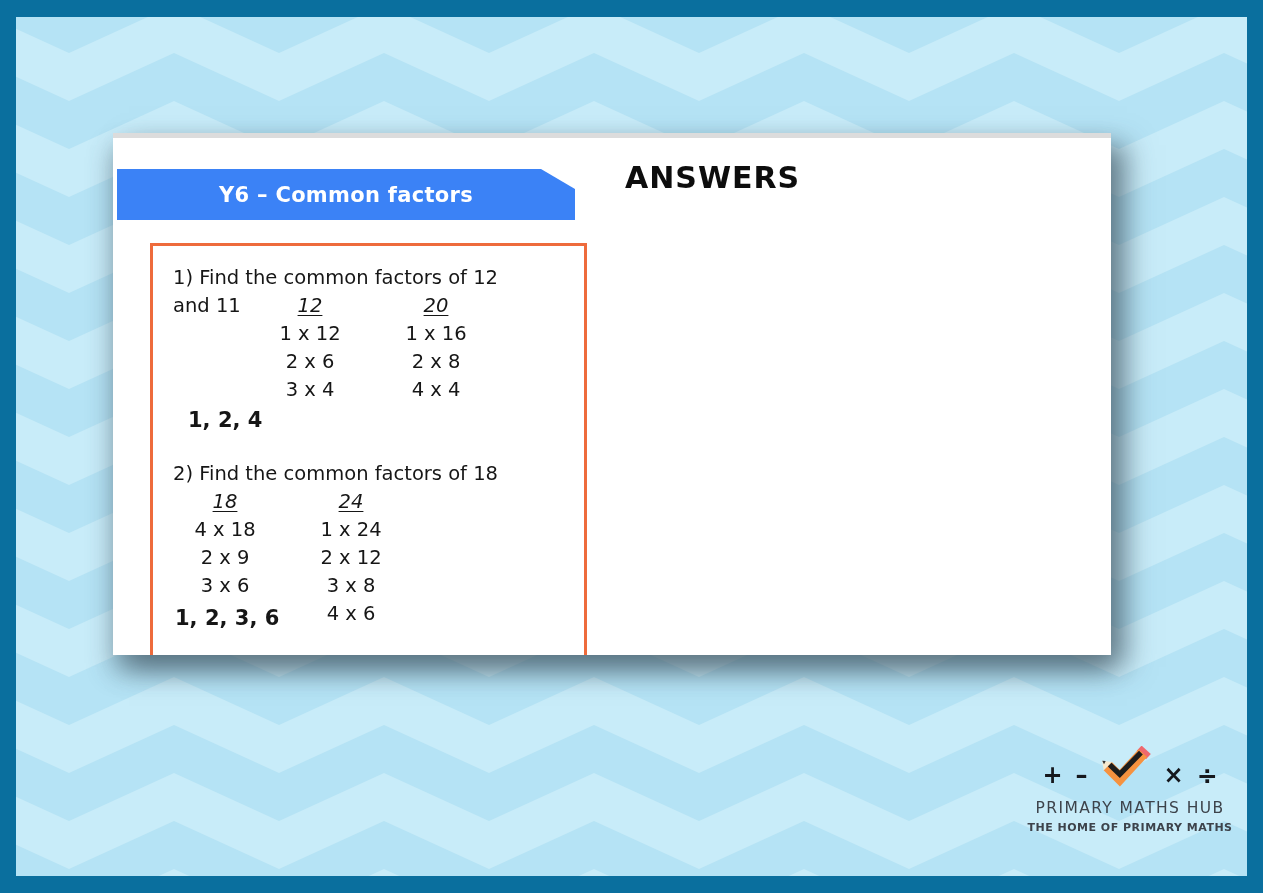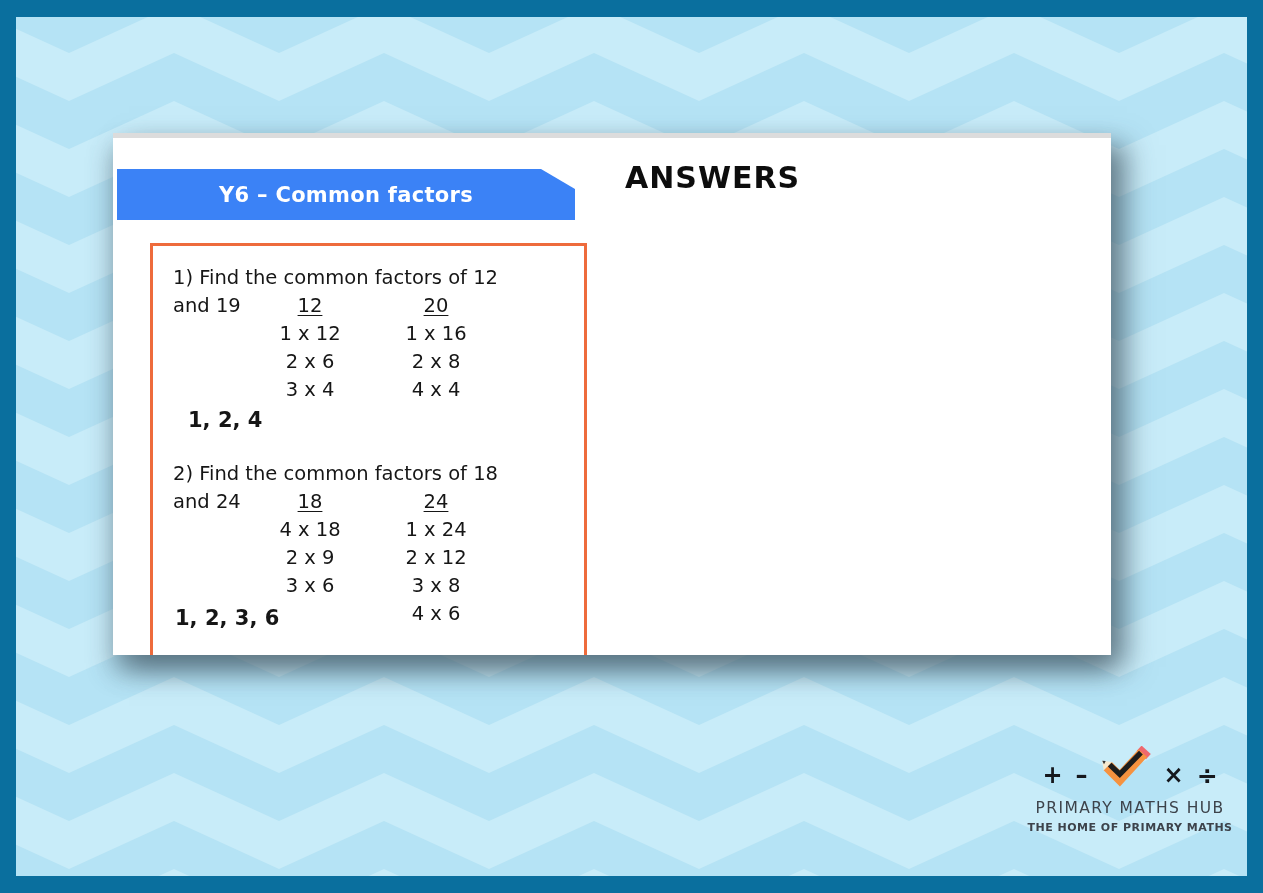--- a/index.html
+++ b/index.html
@@ -45,21 +45,21 @@
     position:absolute; left:37px; top:105px; width:437px; height:600px;
     border:3px solid #ee6b3c; box-sizing:border-box;
     padding-top:18px;
     color:#161616; font-size:19.5px; line-height:28px;
   }
   .q-line1 { margin-left:20px; white-space:nowrap; }
   .q-row   { display:flex; margin-left:20px; }
   .q-label { width:85px; }
   .q-col   { width:104px; text-align:center; }
   .q-col + .q-col { margin-left:22px; }
-  .col-header span { text-decoration:underline; text-underline-offset:3px; }
+  .col-header span { text-decoration:underline; text-underline-offset:3px;font-style:italic; }
   .q-answer {
     font-weight:bold; font-size:21px; margin-left:35px; margin-top:2px;
   }
   .question + .question { margin-top:26px; }
   .question.q2 .q-answer { margin-left:22px; margin-top:-24px; }
 
   
   .logo {
     position:absolute; left:1016px; top:752px; width:228px;
     text-align:center; color:#3d434b;
@@ -101,41 +101,40 @@
     <span class="banner-label">Y6 – Common factors</span>
   </div>
 
   <div class="answers-heading">ANSWERS</div>
 
   <div class="content-box">
 
     <div class="question q1">
       <div class="q-line1">1) Find the common factors of 12</div>
       <div class="q-row">
-        <div class="q-label">and 19</div>
+        <div class="q-label">and 11</div>
         <div class="q-col">
           <div class="col-header"><span>12</span></div>
           <div class="fact">1 x 12</div>
           <div class="fact">2 x 6</div>
           <div class="fact">3 x 4</div>
         </div>
         <div class="q-col">
           <div class="col-header"><span>20</span></div>
           <div class="fact">1 x 16</div>
           <div class="fact">2 x 8</div>
           <div class="fact">4 x 4</div>
         </div>
       </div>
       <div class="q-answer">1, 2, 4</div>
     </div>
 
     <div class="question q2">
       <div class="q-line1">2) Find the common factors of 18</div>
       <div class="q-row">
-        <div class="q-label">and 24</div>
         <div class="q-col">
           <div class="col-header"><span>18</span></div>
           <div class="fact">4 x 18</div>
           <div class="fact">2 x 9</div>
           <div class="fact">3 x 6</div>
         </div>
         <div class="q-col">
           <div class="col-header"><span>24</span></div>
           <div class="fact">1 x 24</div>
           <div class="fact">2 x 12</div>

